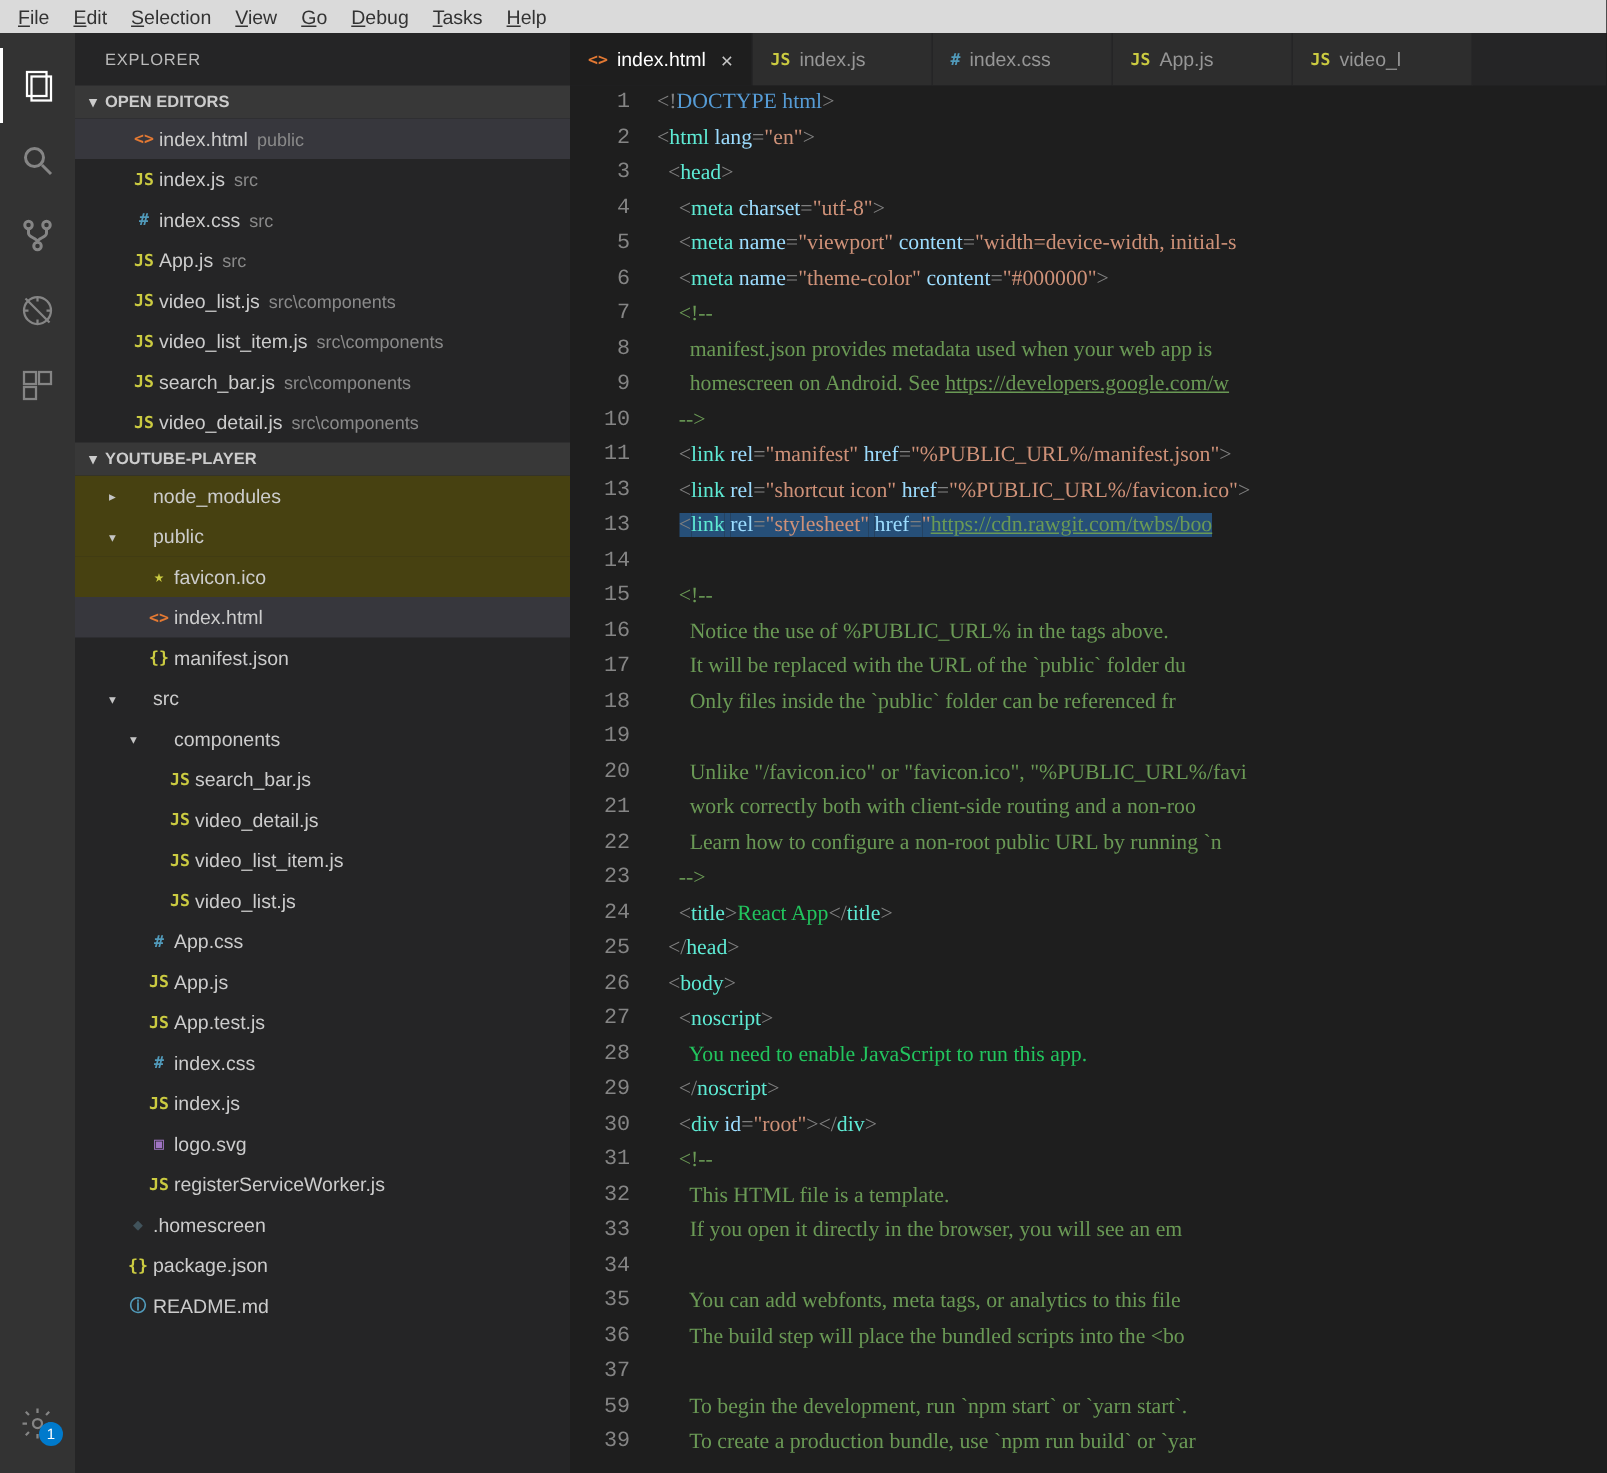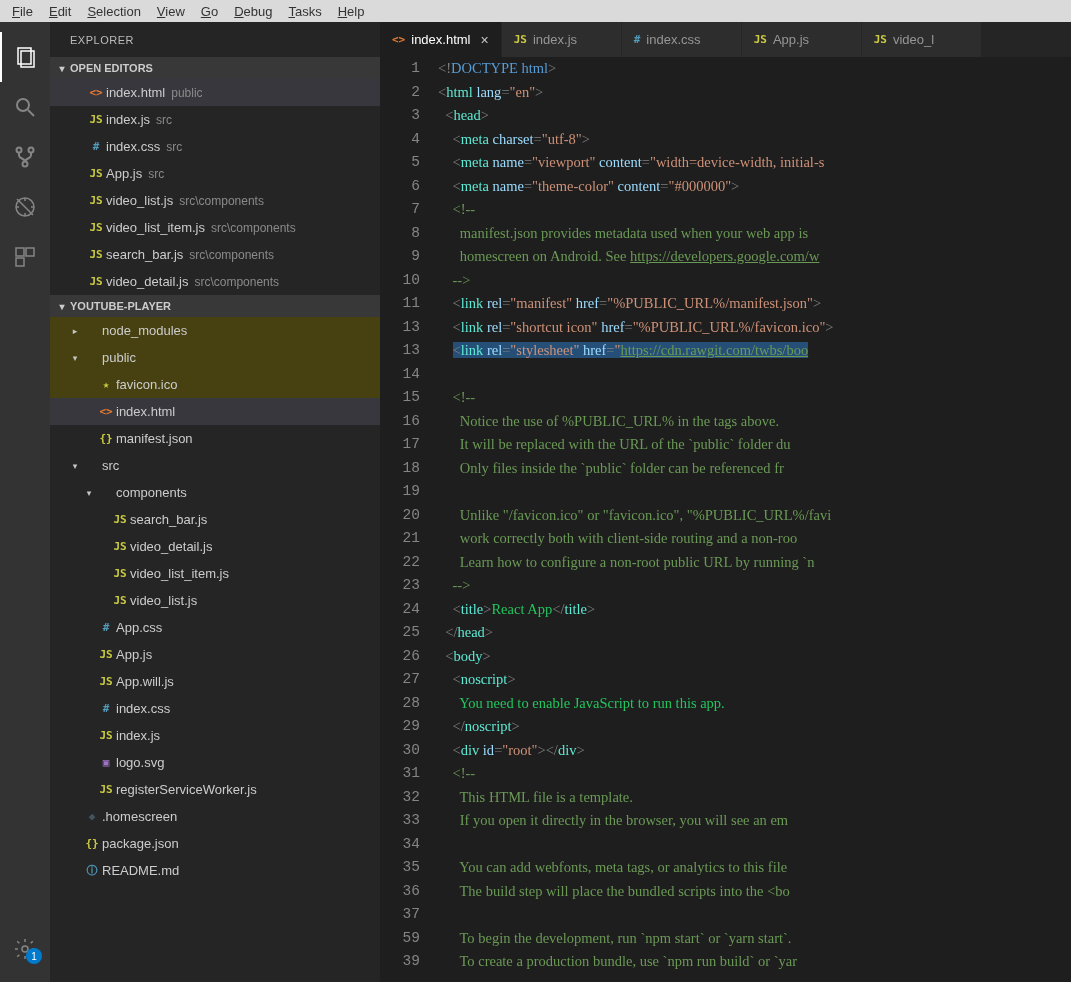--- a/index.html
+++ b/index.html
@@ -333,21 +333,21 @@
           <span class="label">App.css</span>
         </div>
         <div class="row" style="padding-left: 32px;">
           <span class="chev"></span>
           <span class="icon ic-js">JS</span>
           <span class="label">App.js</span>
         </div>
         <div class="row" style="padding-left: 32px;">
           <span class="chev"></span>
           <span class="icon ic-js">JS</span>
-          <span class="label">App.will.js</span>
+          <span class="label">App.test.js</span>
         </div>
         <div class="row" style="padding-left: 32px;">
           <span class="chev"></span>
           <span class="icon ic-css">#</span>
           <span class="label">index.css</span>
         </div>
         <div class="row" style="padding-left: 32px;">
           <span class="chev"></span>
           <span class="icon ic-js">JS</span>
           <span class="label">index.js</span>

